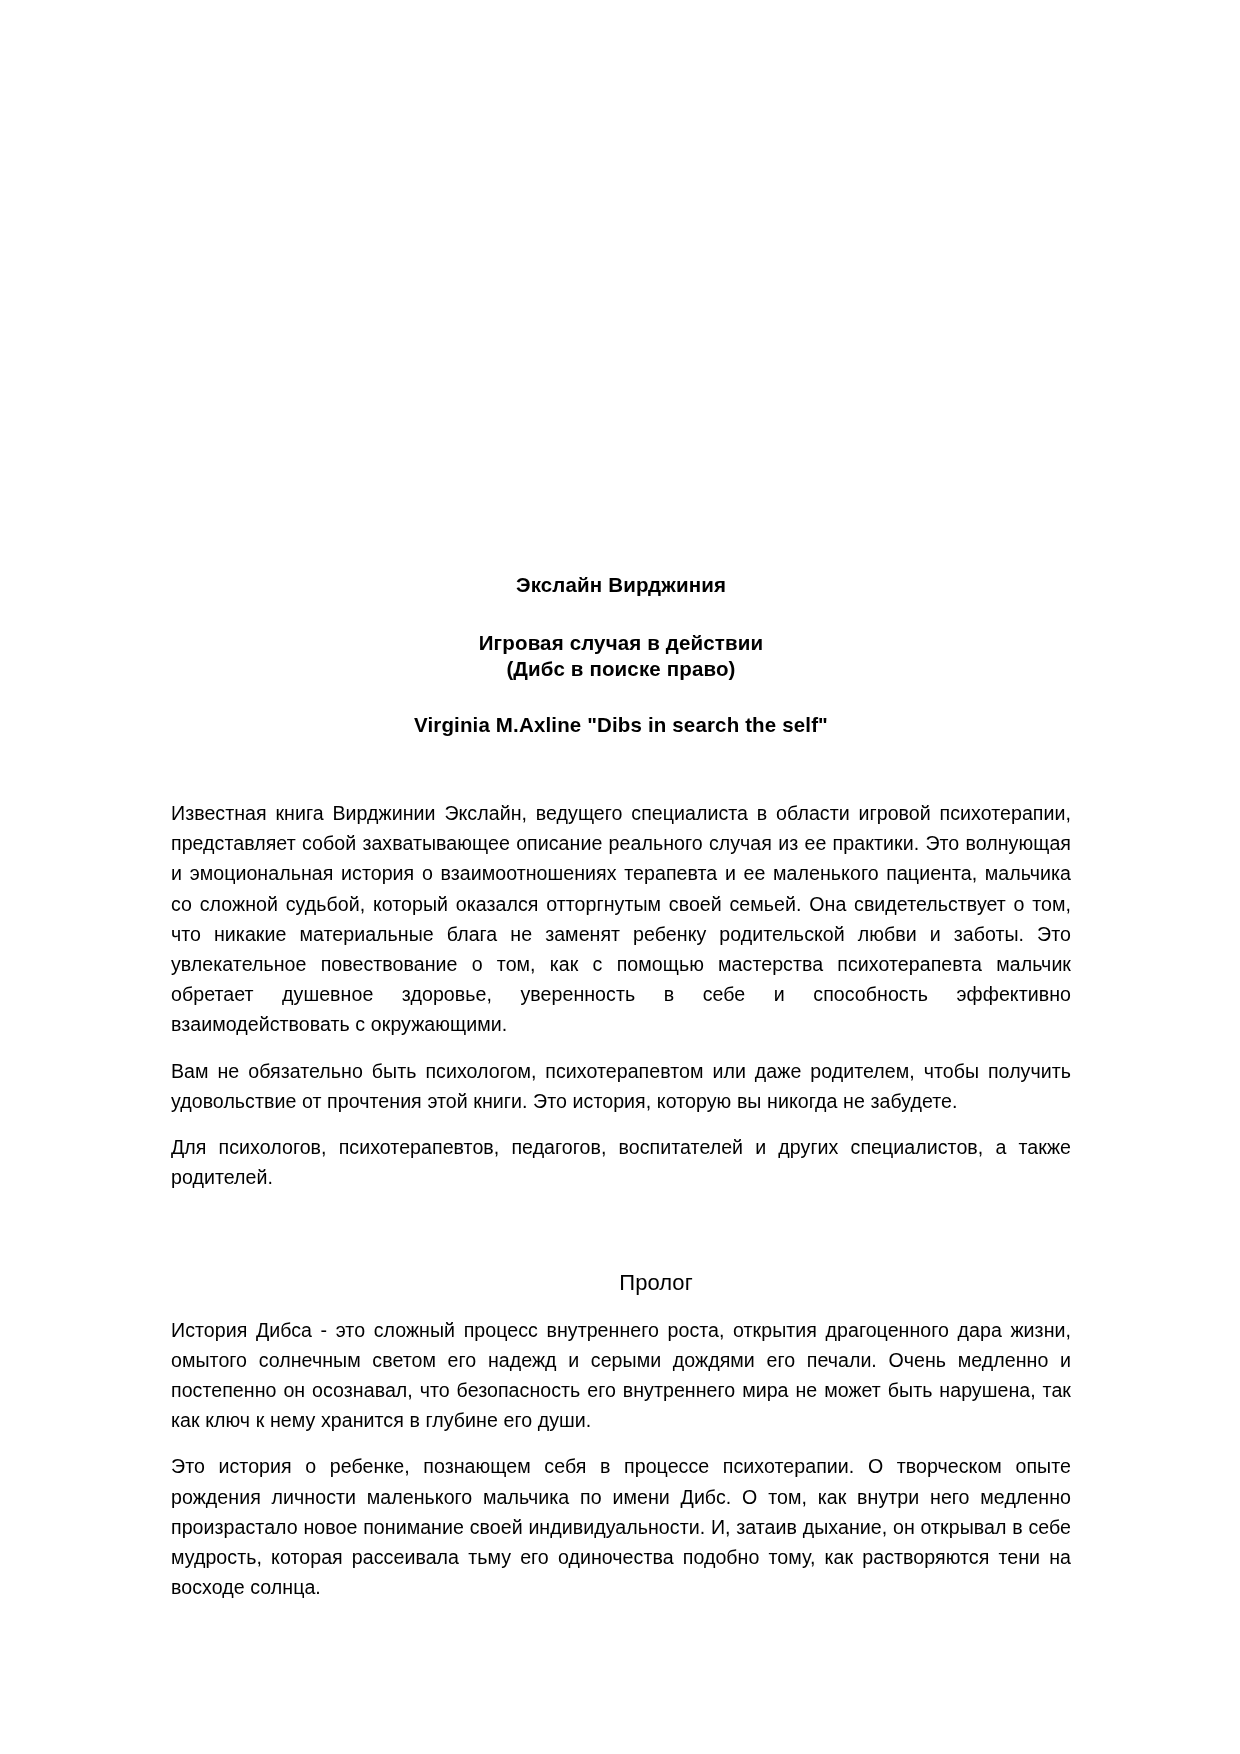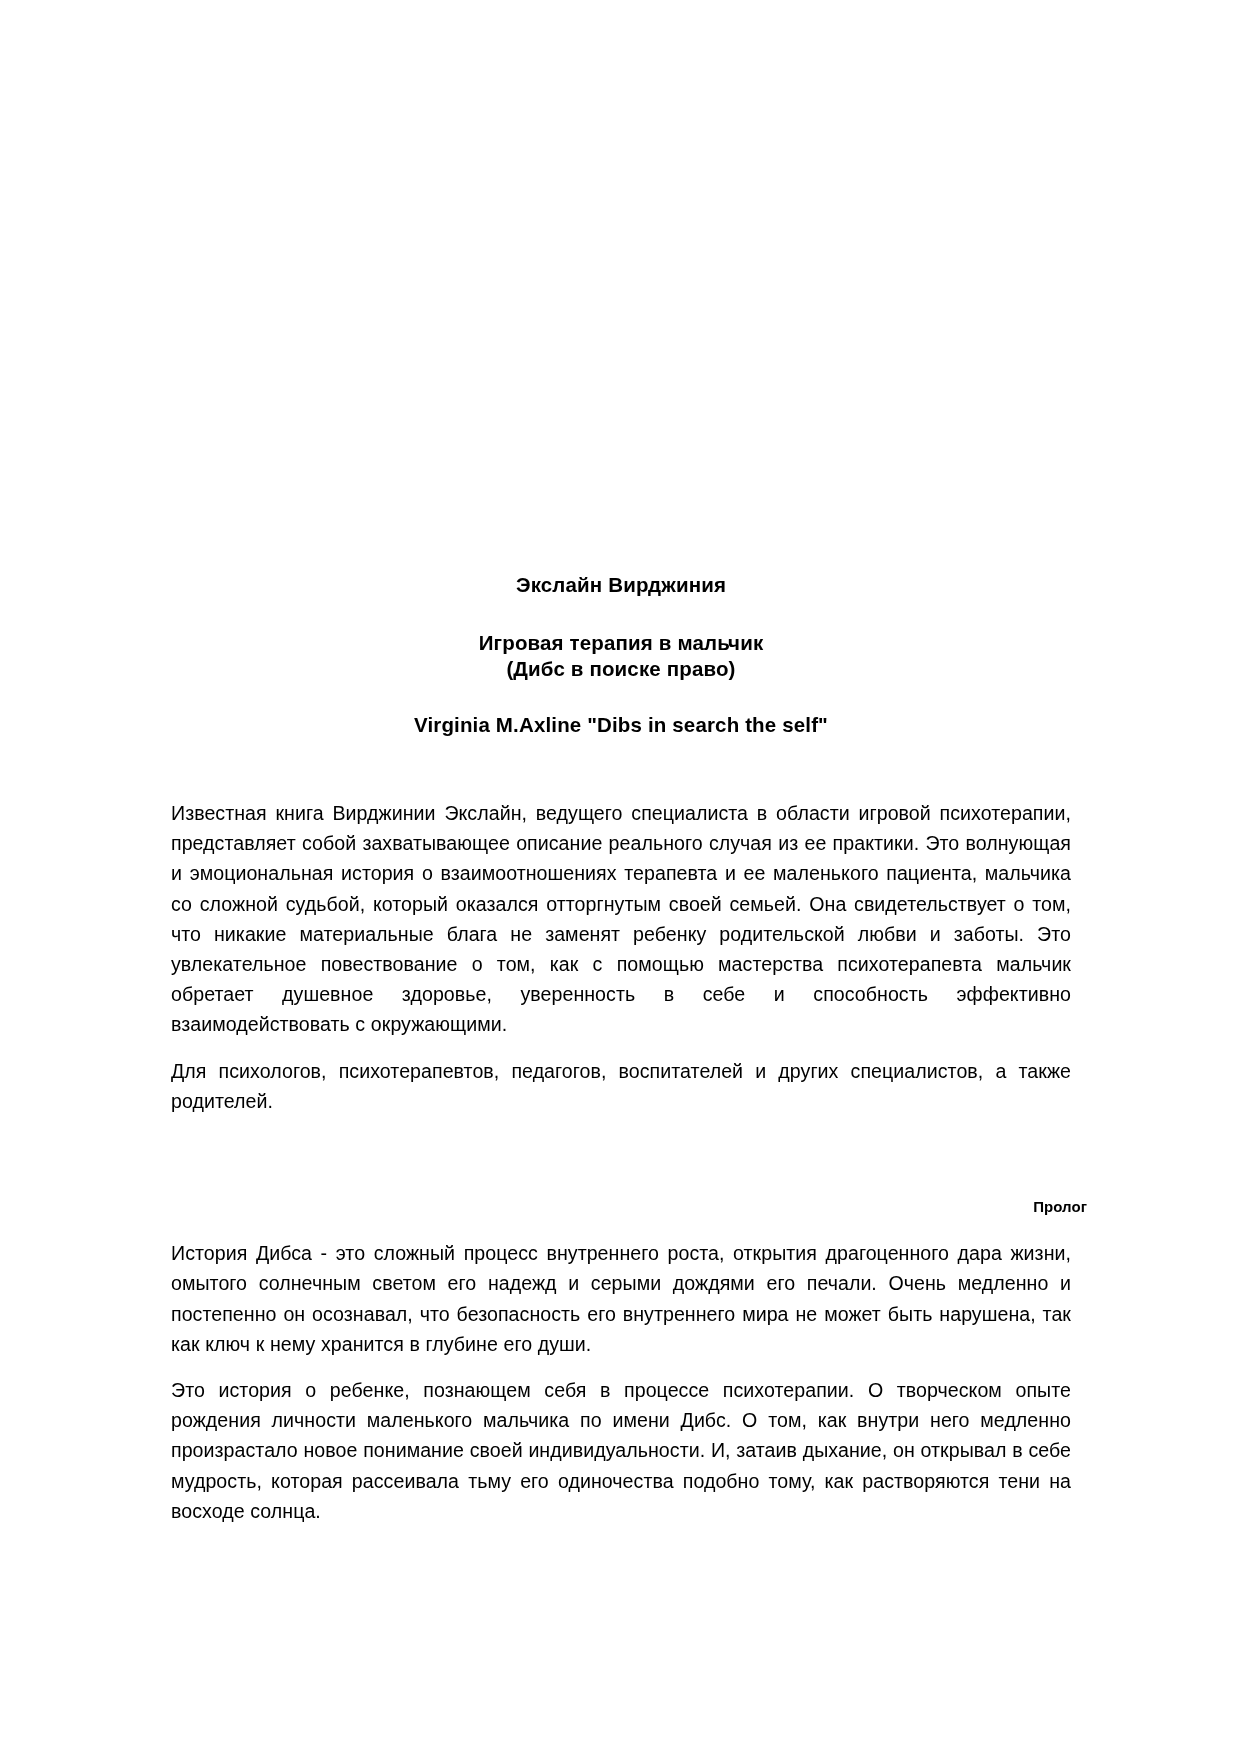--- a/index.html
+++ b/index.html
@@ -68,51 +68,52 @@
   }
 
   .para {
     margin: 16px;
     text-align: justify;
   }
 
   .prolog-gap { height: 60px; }
 
   .prolog-heading {
-    font-weight: bold;
-    font-size: 15px;
+    font-weight: normal;
+    font-size: 22px;
     line-height: 30.2px;
     text-indent: 70px;
     margin: 0;
-    text-align: right;
+    text-align: center;
   }
 </style>
 </head>
 <body style="background: rgb(255, 255, 255); color: rgb(0, 0, 0);">
 
 <div class="page">
   <div class="content">
 
     <div class="title-block">
       <div class="title-line title-author">Экслайн Вирджиния</div>
 
       <div class="gap-after-author"></div>
 
-      <div class="title-line title-rus-1">Игровая терапия в мальчик</div>
+      <div class="title-line title-rus-1">Игровая случая в действии</div>
       <div class="title-line title-rus-2">(Дибс в поиске право)</div>
 
       <div class="gap-after-rus"></div>
 
       <div class="title-line title-eng">Virginia M.Axline "Dibs in search the self"</div>
     </div>
 
     <div class="gap-after-eng"></div>
 
     <div class="body-text">
       <p class="para">Известная книга Вирджинии Экслайн, ведущего специалиста в области игровой психотерапии, представляет собой захватывающее описание реального случая из ее практики. Это волнующая и эмоциональная история о взаимоотношениях терапевта и ее маленького пациента, мальчика со сложной судьбой, который оказался отторгнутым своей семьей. Она свидетельствует о том, что никакие материальные блага не заменят ребенку родительской любви и заботы. Это увлекательное повествование о том, как с помощью мастерства психотерапевта мальчик обретает душевное здоровье, уверенность в себе и способность эффективно взаимодействовать с окружающими.</p>
+      <p class="para">Вам не обязательно быть психологом, психотерапевтом или даже родителем, чтобы получить удовольствие от прочтения этой книги. Это история, которую вы никогда не забудете.</p>
       <p class="para">Для психологов, психотерапевтов, педагогов, воспитателей и других специалистов, а также родителей.</p>
     </div>
 
     <div class="prolog-gap"></div>
 
     <div class="body-text">
       <p class="prolog-heading">Пролог</p>
       <p class="para">История Дибса - это сложный процесс внутреннего роста, открытия драгоценного дара жизни, омытого солнечным светом его надежд и серыми дождями его печали. Очень медленно и постепенно он осознавал, что безопасность его внутреннего мира не может быть нарушена, так как ключ к нему хранится в глубине его души.</p>
       <p class="para">Это история о ребенке, познающем себя в процессе психотерапии. О творческом опыте рождения личности маленького мальчика по имени Дибс. О том, как внутри него медленно произрастало новое понимание своей индивидуальности. И, затаив дыхание, он открывал в себе мудрость, которая рассеивала тьму его одиночества подобно тому, как растворяются тени на восходе солнца.</p>
     </div>

